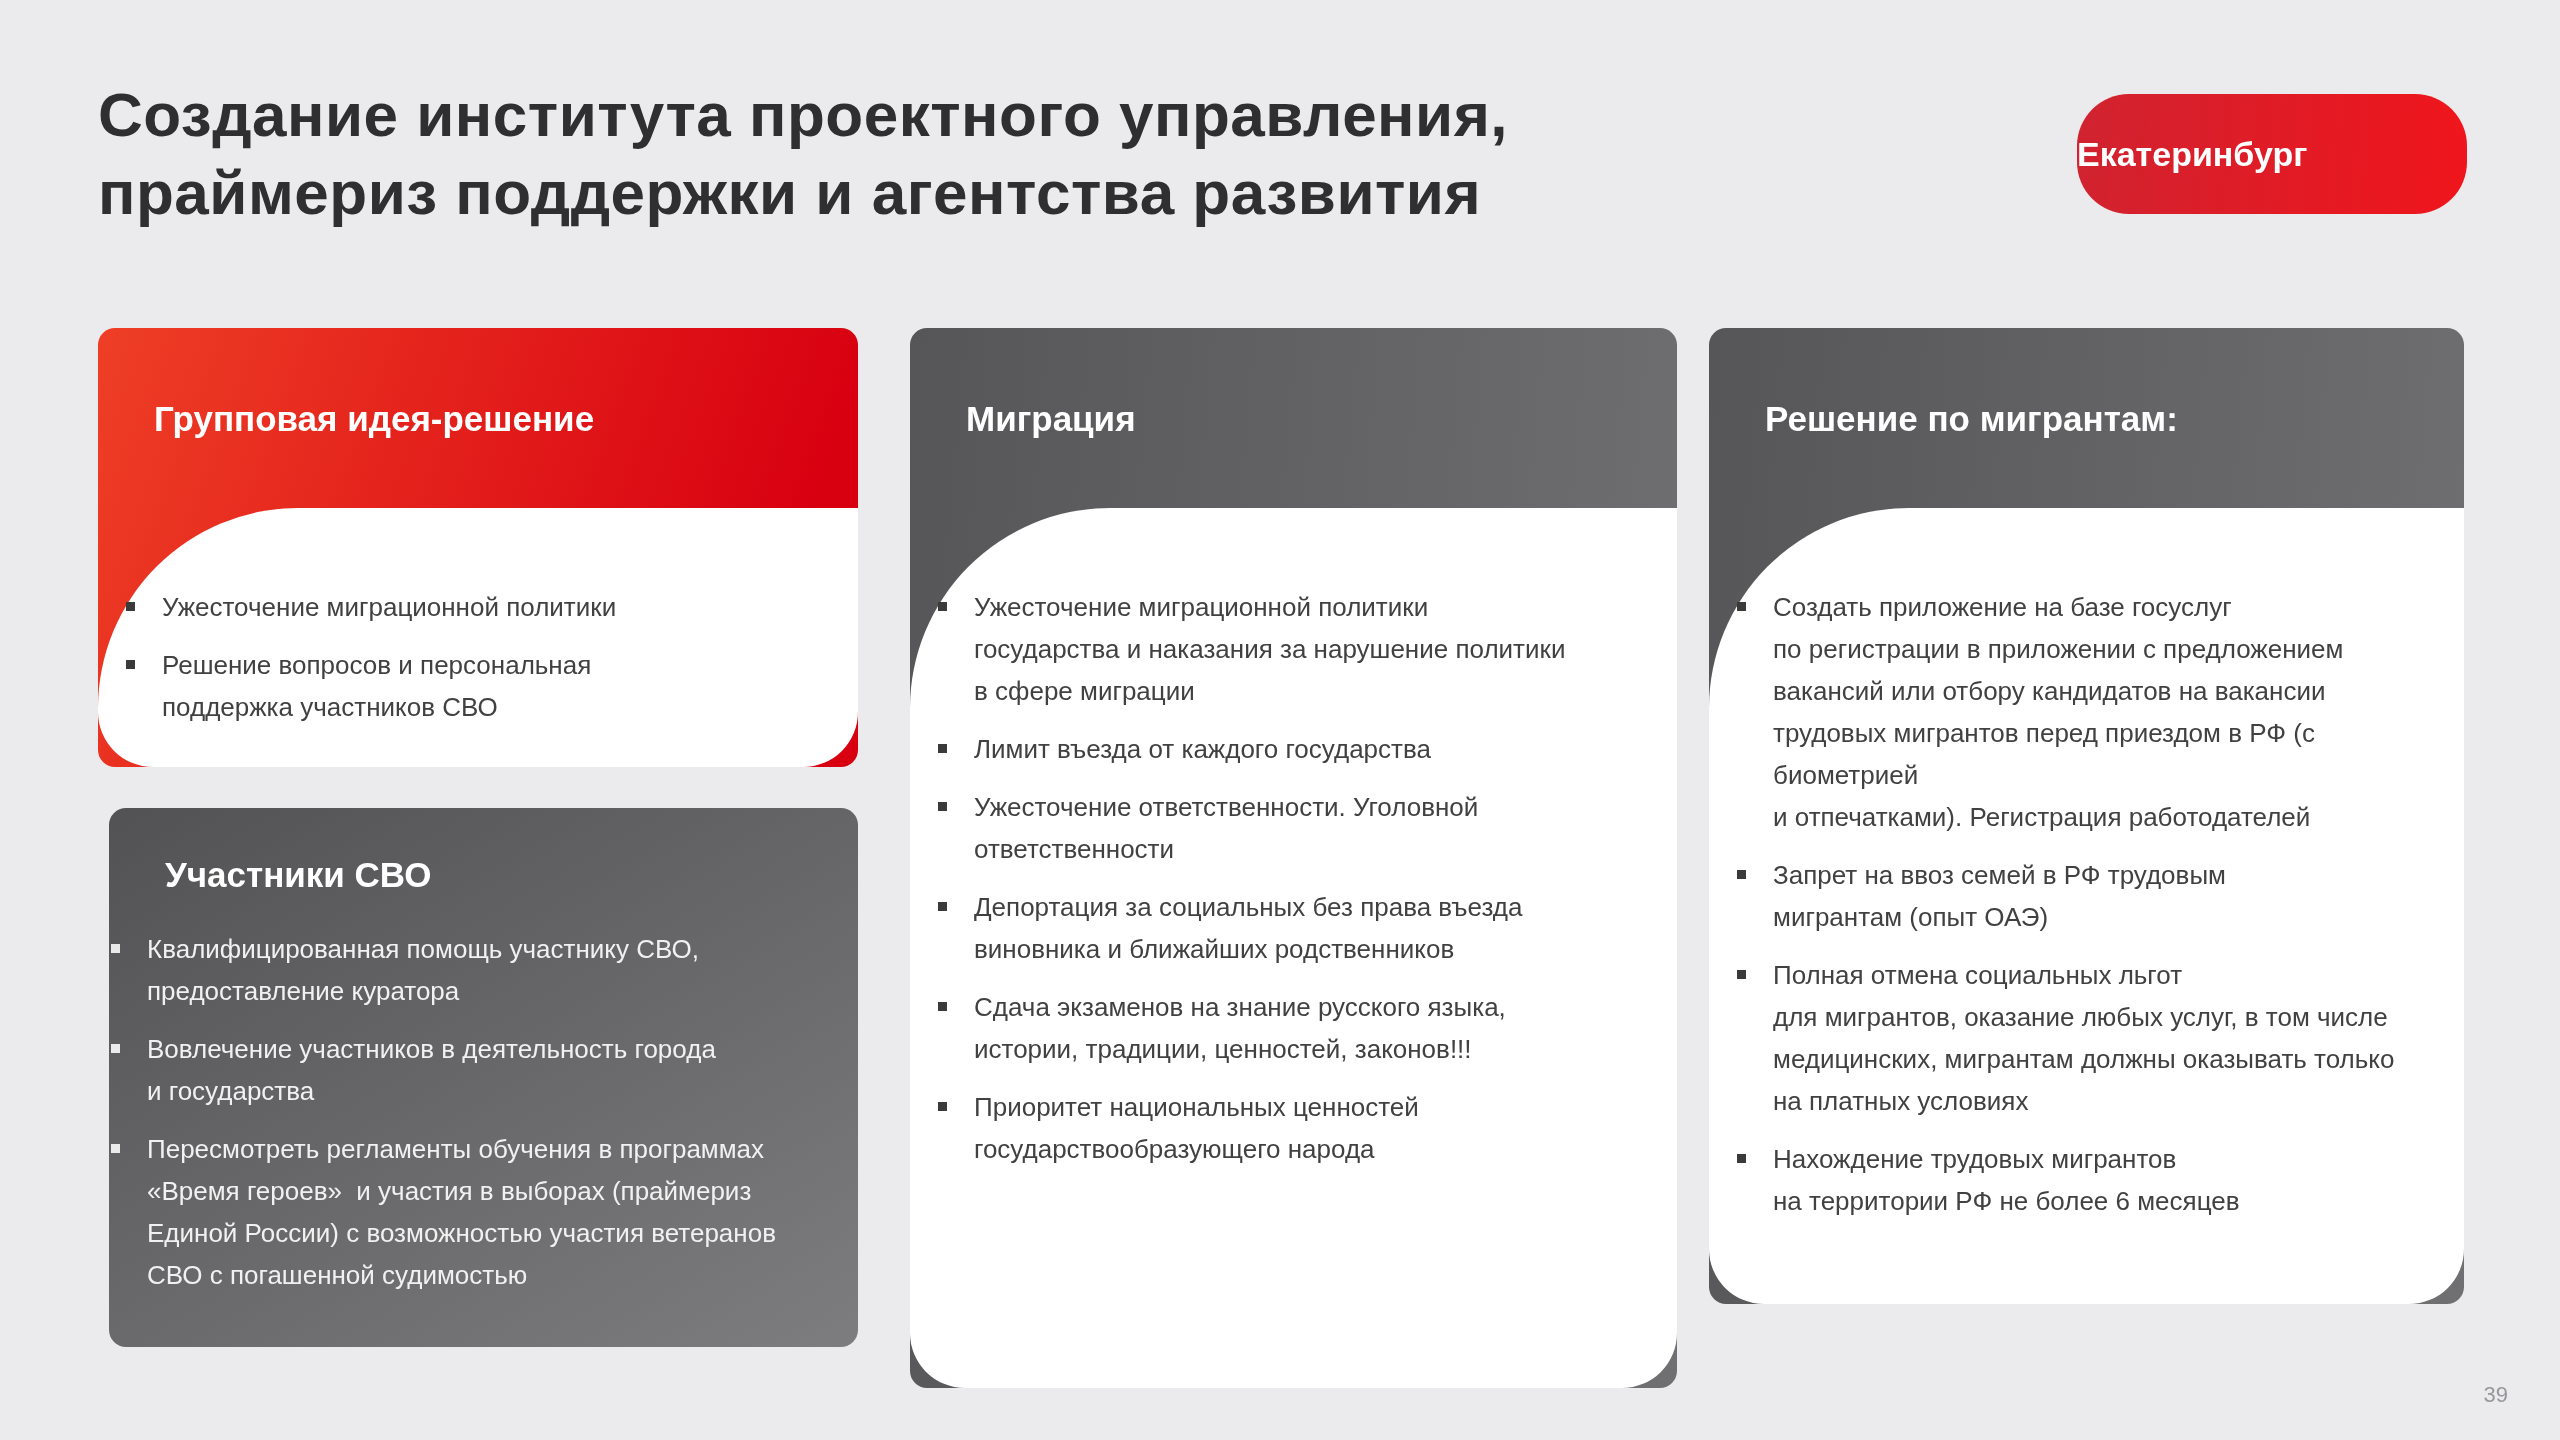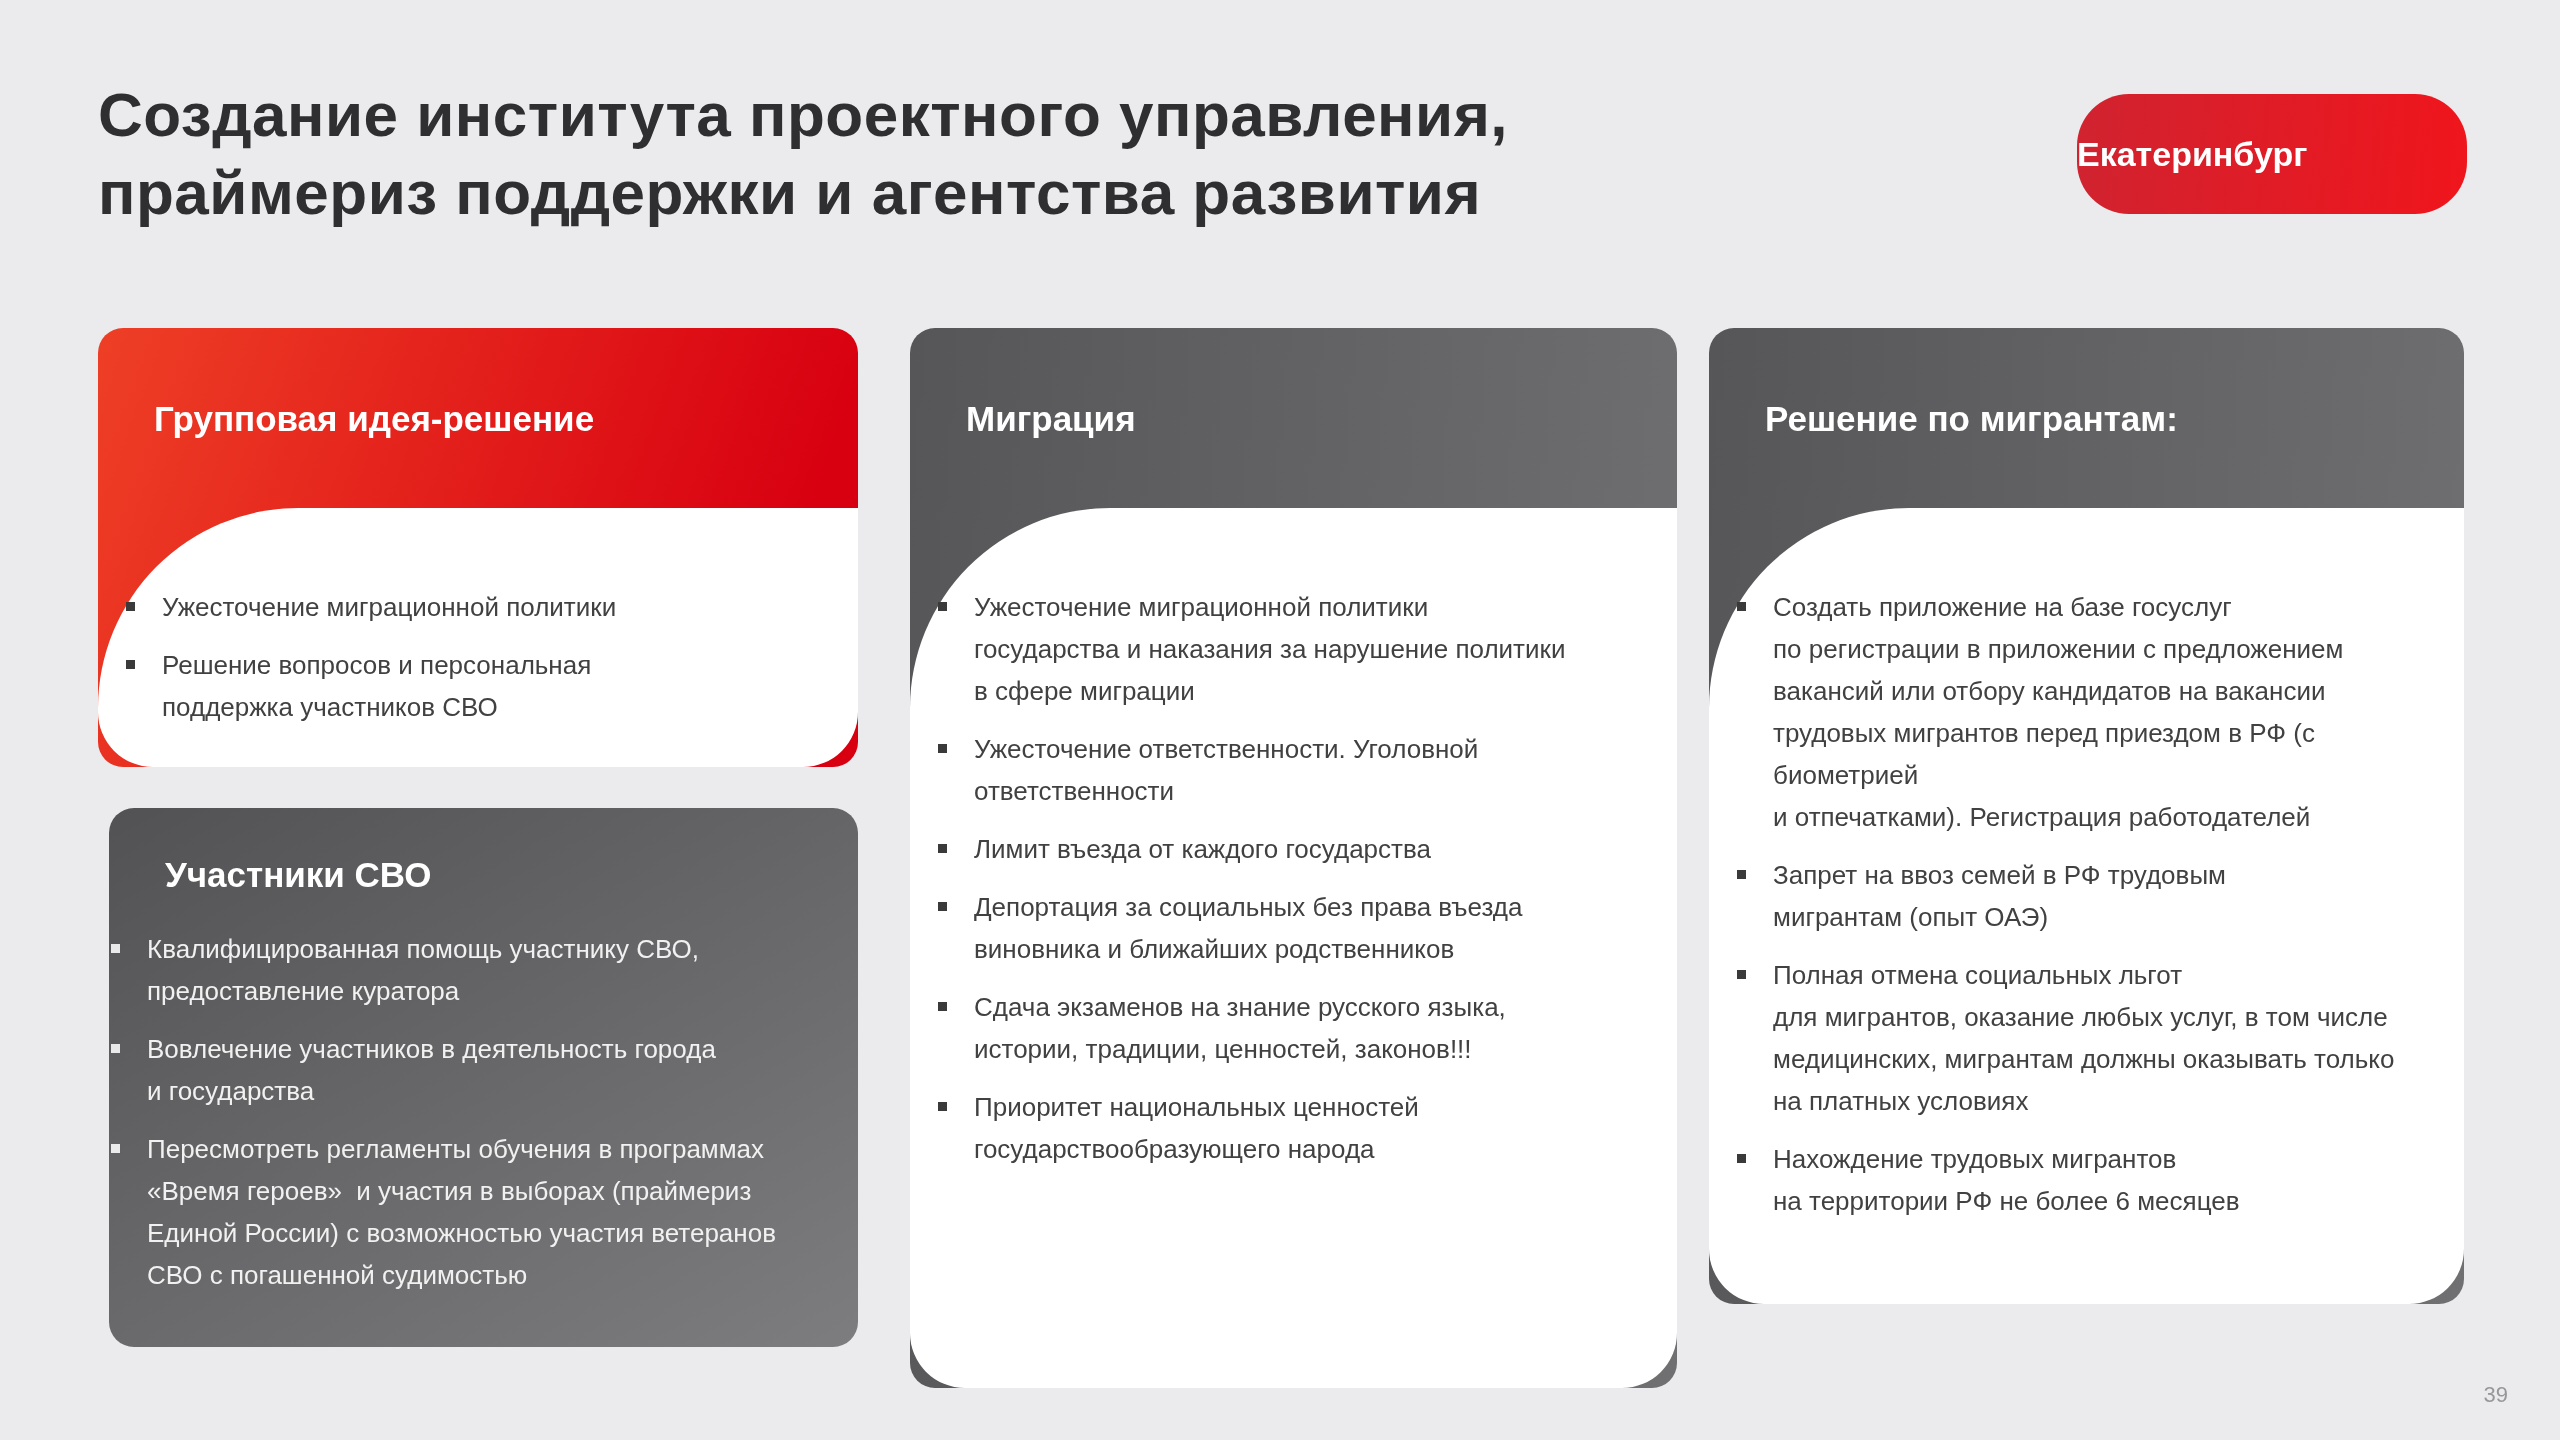--- a/index.html
+++ b/index.html
@@ -13,21 +13,21 @@
     font-size:62px; line-height:78px; font-weight:700;
     color:var(--title_text,#2f2f31); white-space:pre-line; letter-spacing:0.5px;
   }
   .badge {
     position:absolute; left:2077px; top:94px; width:390px; height:120px;
     border-radius:52px;
     background:linear-gradient(95deg, var(--badge_from,#d02330) 0%, var(--badge_to,#f0151c) 100%);
     display:flex; align-items:center; justify-content:flex-start;
   }
   .badge span { color:#ffffff; font-size:34px; font-weight:700; }
-  .card { position:absolute; border-radius:25px; overflow:hidden; }
+  .card { position:absolute; border-radius:17px; overflow:hidden; }
   .card-red {
     background:linear-gradient(110deg, var(--card_red_from,#ee3f26) 0%, var(--card_red_to,#d80010) 85%);
   }
   .card-grayhead {
     background:linear-gradient(95deg, var(--gray_header_from,#565658) 0%, var(--gray_header_to,#707072) 100%);
   }
   .card-gray {
     background:linear-gradient(150deg, var(--gray_card_from,#525254) 0%, var(--gray_card_to,#7d7d7f) 100%);
   }
   .card-title {
@@ -124,27 +124,27 @@
 
           <li class="bullet">
             <span class="marker"></span>
             <span class="btext">Ужесточение миграционной политики
 государства и наказания за нарушение политики
 в сфере миграции</span>
           </li>
 
           <li class="bullet">
             <span class="marker"></span>
+            <span class="btext">Лимит въезда от каждого государства</span>
+          </li>
+
+          <li class="bullet">
+            <span class="marker"></span>
             <span class="btext">Ужесточение ответственности. Уголовной
 ответственности</span>
-          </li>
-
-          <li class="bullet">
-            <span class="marker"></span>
-            <span class="btext">Лимит въезда от каждого государства</span>
           </li>
 
           <li class="bullet">
             <span class="marker"></span>
             <span class="btext">Депортация за социальных без права въезда
 виновника и ближайших родственников</span>
           </li>
 
           <li class="bullet">
             <span class="marker"></span>

